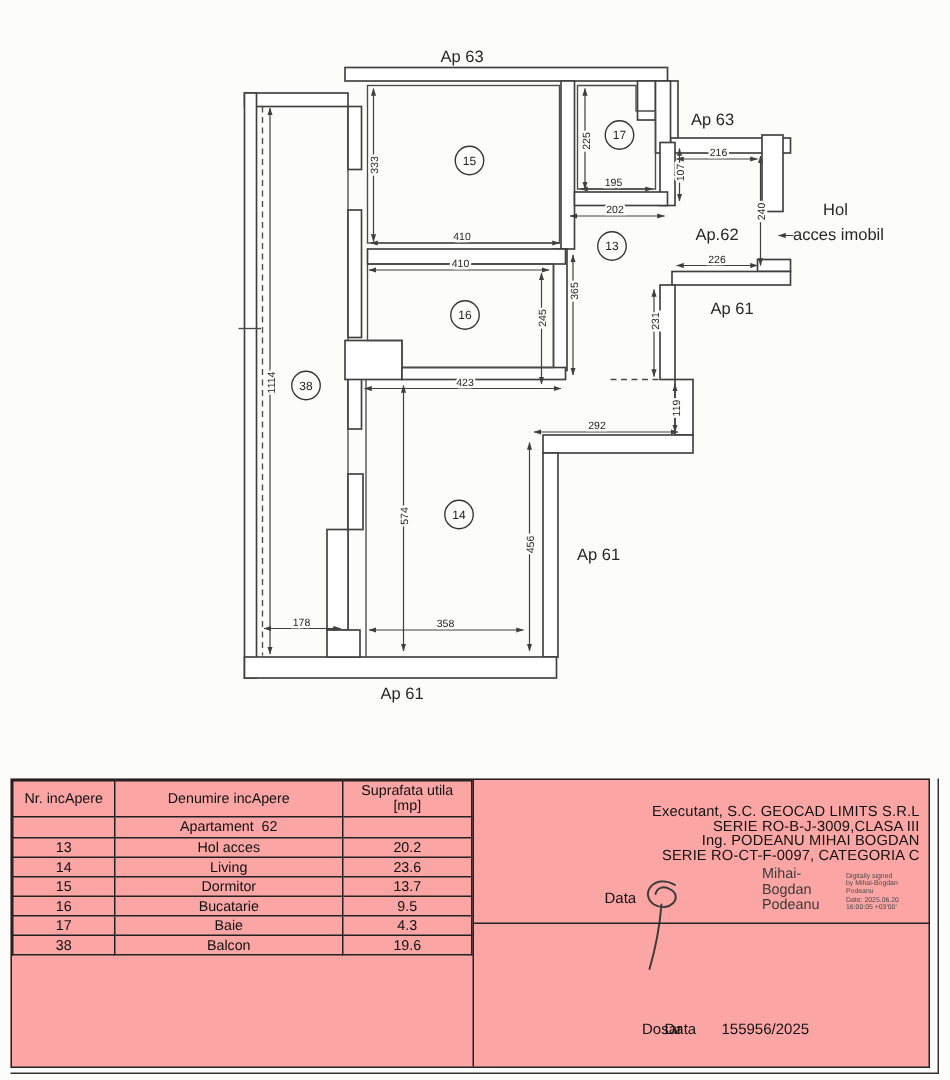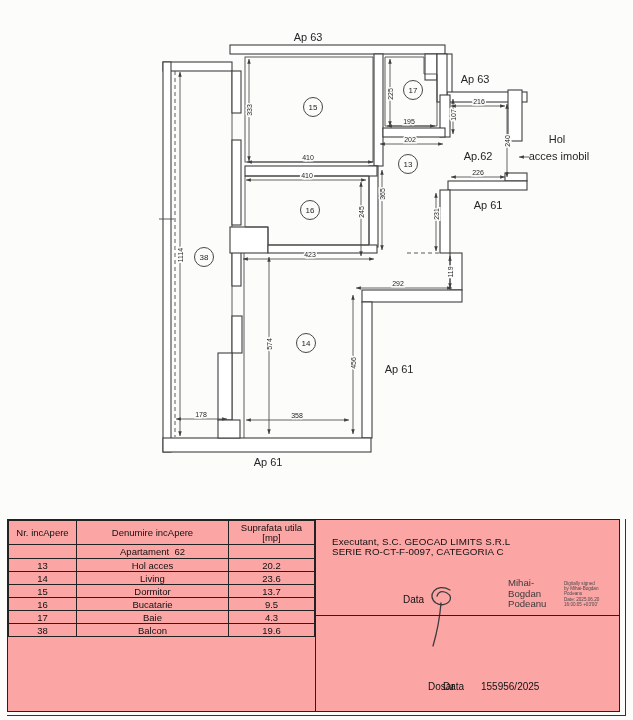--- a/index.html
+++ b/index.html
@@ -26,21 +26,21 @@
   .left-table{width:308px;border-right:1.4px solid #222;box-sizing:border-box;}
   table{border-collapse:collapse;width:100%;table-layout:fixed;font-size:9.5px;color:#111;}
   td{border:1px solid #222;text-align:center;padding:0;height:12px;line-height:11px;overflow:hidden;}
   tr.hdr td{height:23px;line-height:10px;}
   tr.apt td{height:13px;}
   tr.tot td{height:13px;}
   td.noborder-b{border-bottom:none;}
   .pre{white-space:pre;}
 
   .right-block{position:relative;flex:1;font-size:10px;color:#111;}
-  .exec-block{position:absolute;top:17px;left:16px;right:6px;text-align:left;
+  .exec-block{position:absolute;top:17px;left:16px;right:6px;text-align:right;
     line-height:9.6px;font-size:9.8px;letter-spacing:0.1px;}
   .sig-name{position:absolute;left:192px;top:58px;font-size:9.6px;line-height:10.5px;color:#3a3a3a;}
   .sig-stamp{position:absolute;left:248px;top:61px;font-size:4.6px;line-height:5.2px;color:#4a4a4a;}
   .data-label{position:absolute;left:87px;top:74px;}
   .divider{position:absolute;left:-1px;right:-1px;top:95px;border-top:1.3px solid #222;}
   .vasile{position:absolute;left:36px;top:83px;line-height:10.6px;}
   .vasile .dateline{position:relative;}
   .recep{position:absolute;left:66px;top:-1px;color:#222;opacity:0.85;}
   .squiggle{position:absolute;left:104px;top:64px;}
   .dosar-line{position:absolute;left:112px;top:161px;height:12px;width:180px;}
@@ -233,20 +233,22 @@
         <td>Balcon</td>
         <td>19.6</td>
       </tr>
     </tbody>
       </table>
   </div>
 
   <div class="right-block">
     <div class="exec-block">
       <div>Executant, S.C. GEOCAD LIMITS S.R.L</div>
+      <div>SERIE RO-B-J-3009,CLASA III</div>
+      <div>Ing. PODEANU MIHAI BOGDAN</div>
       <div>SERIE RO-CT-F-0097, CATEGORIA C</div>
     </div>
 
     <div class="sig-name">
       <div>Mihai-</div>
       <div>Bogdan</div>
       <div>Podeanu</div>
     </div>
     <div class="sig-stamp">
       <div>Digitally signed</div>

